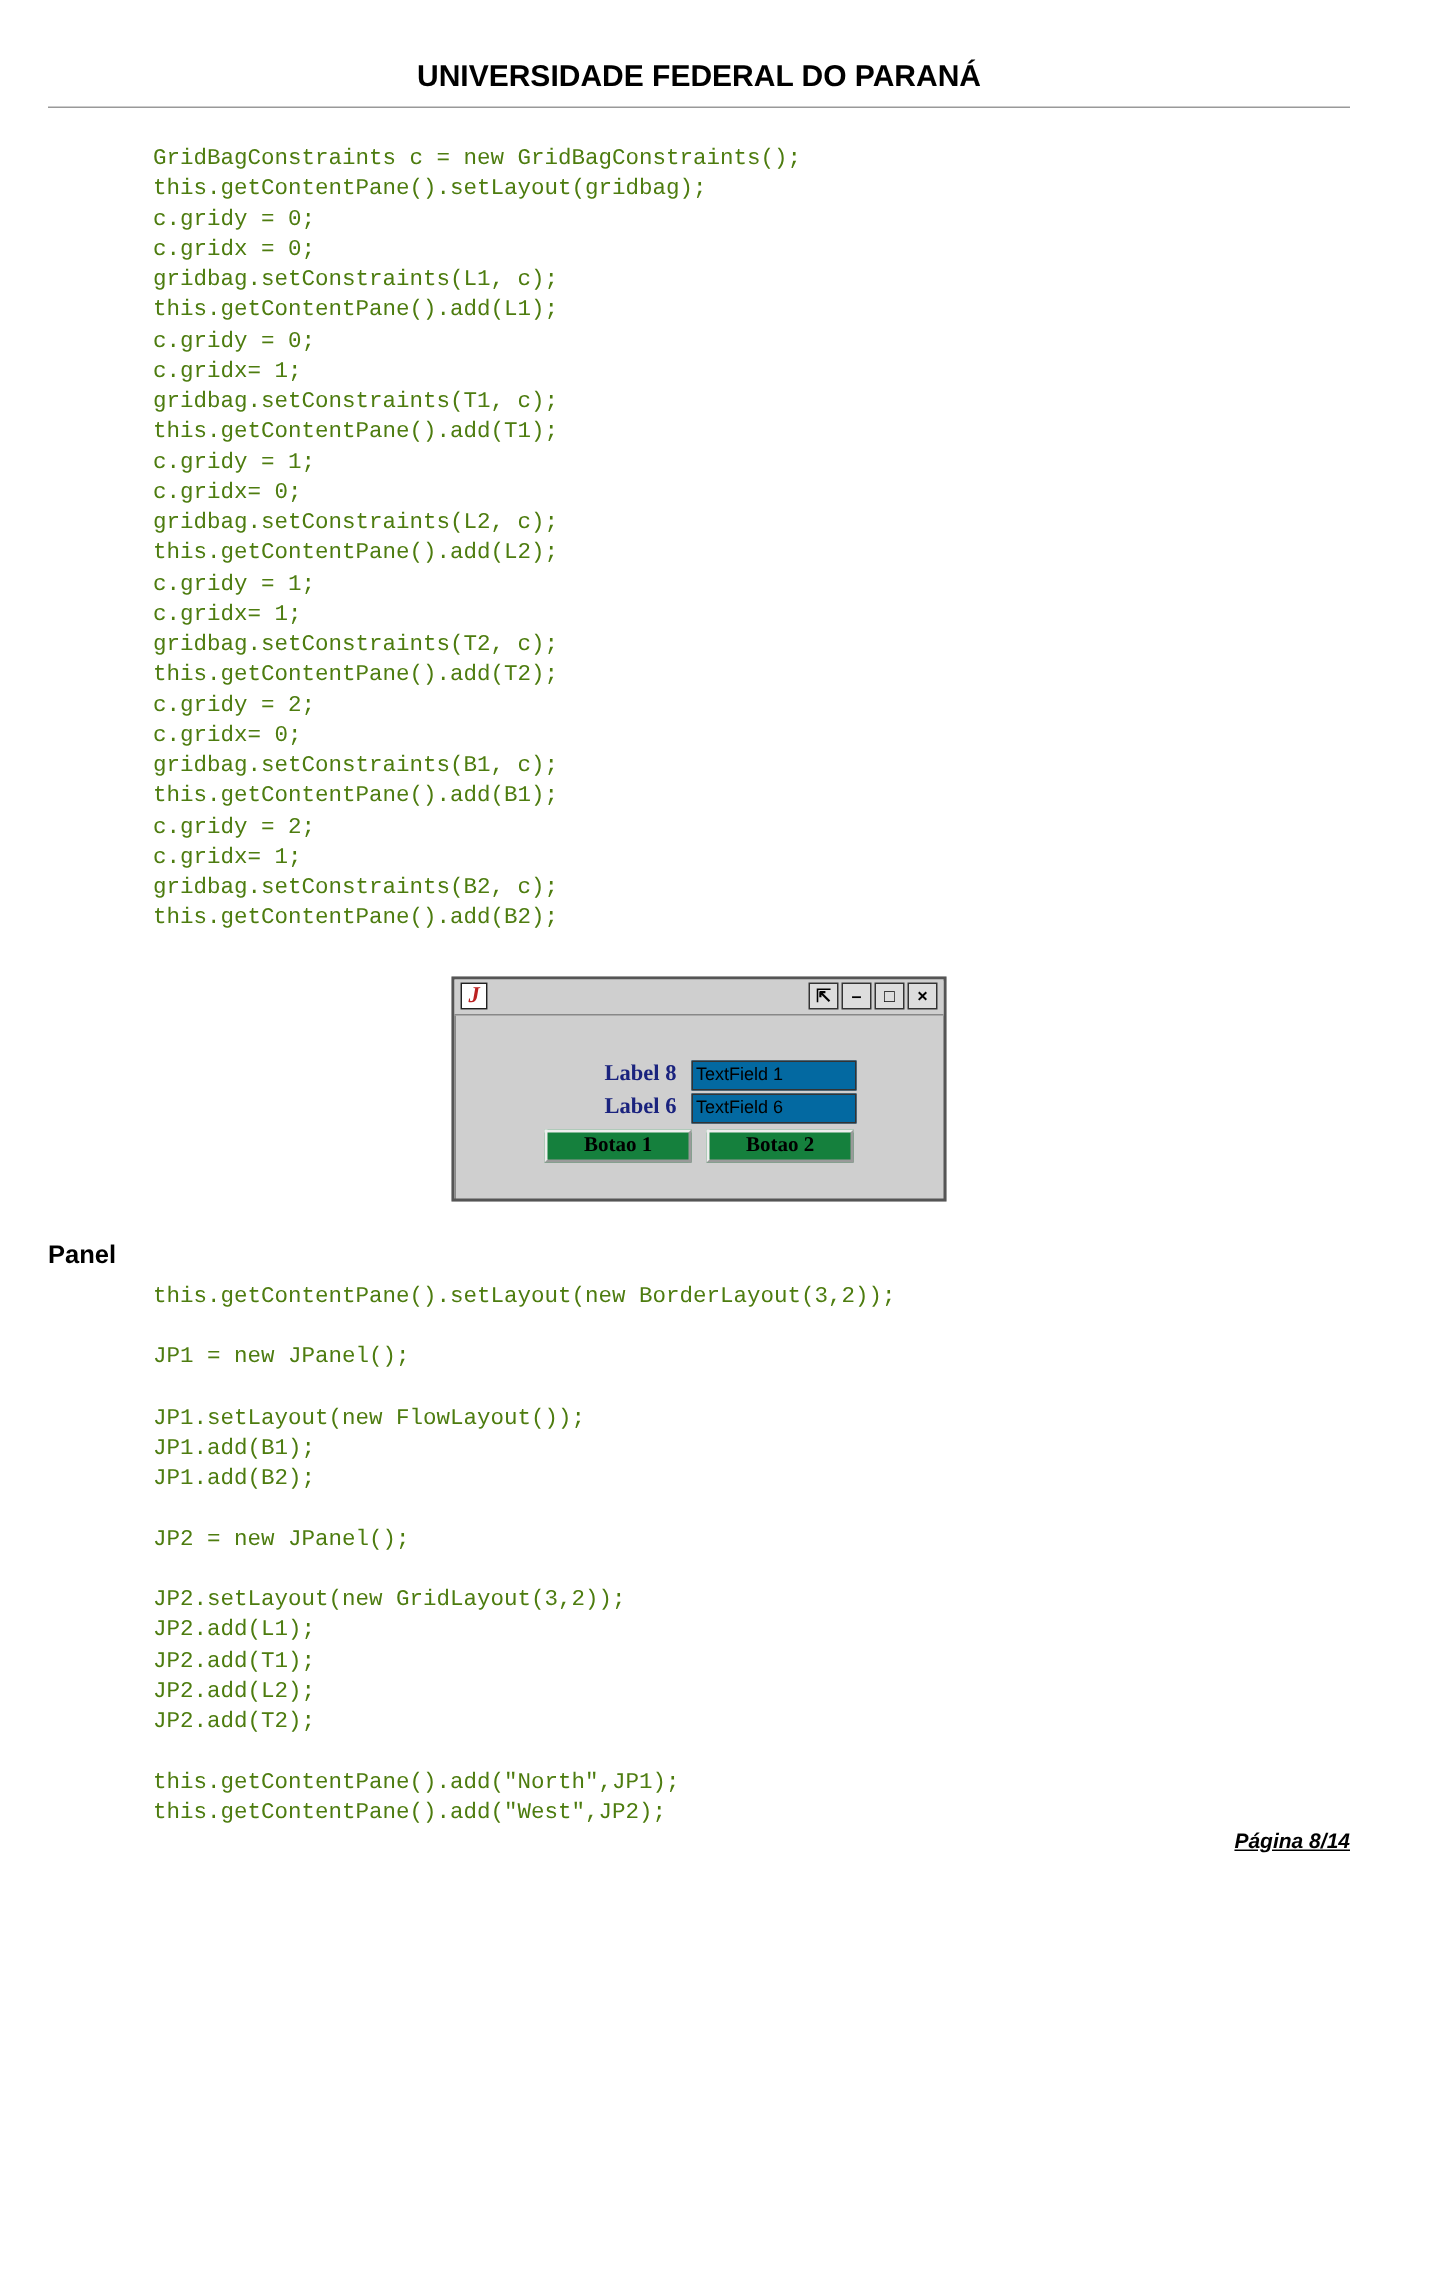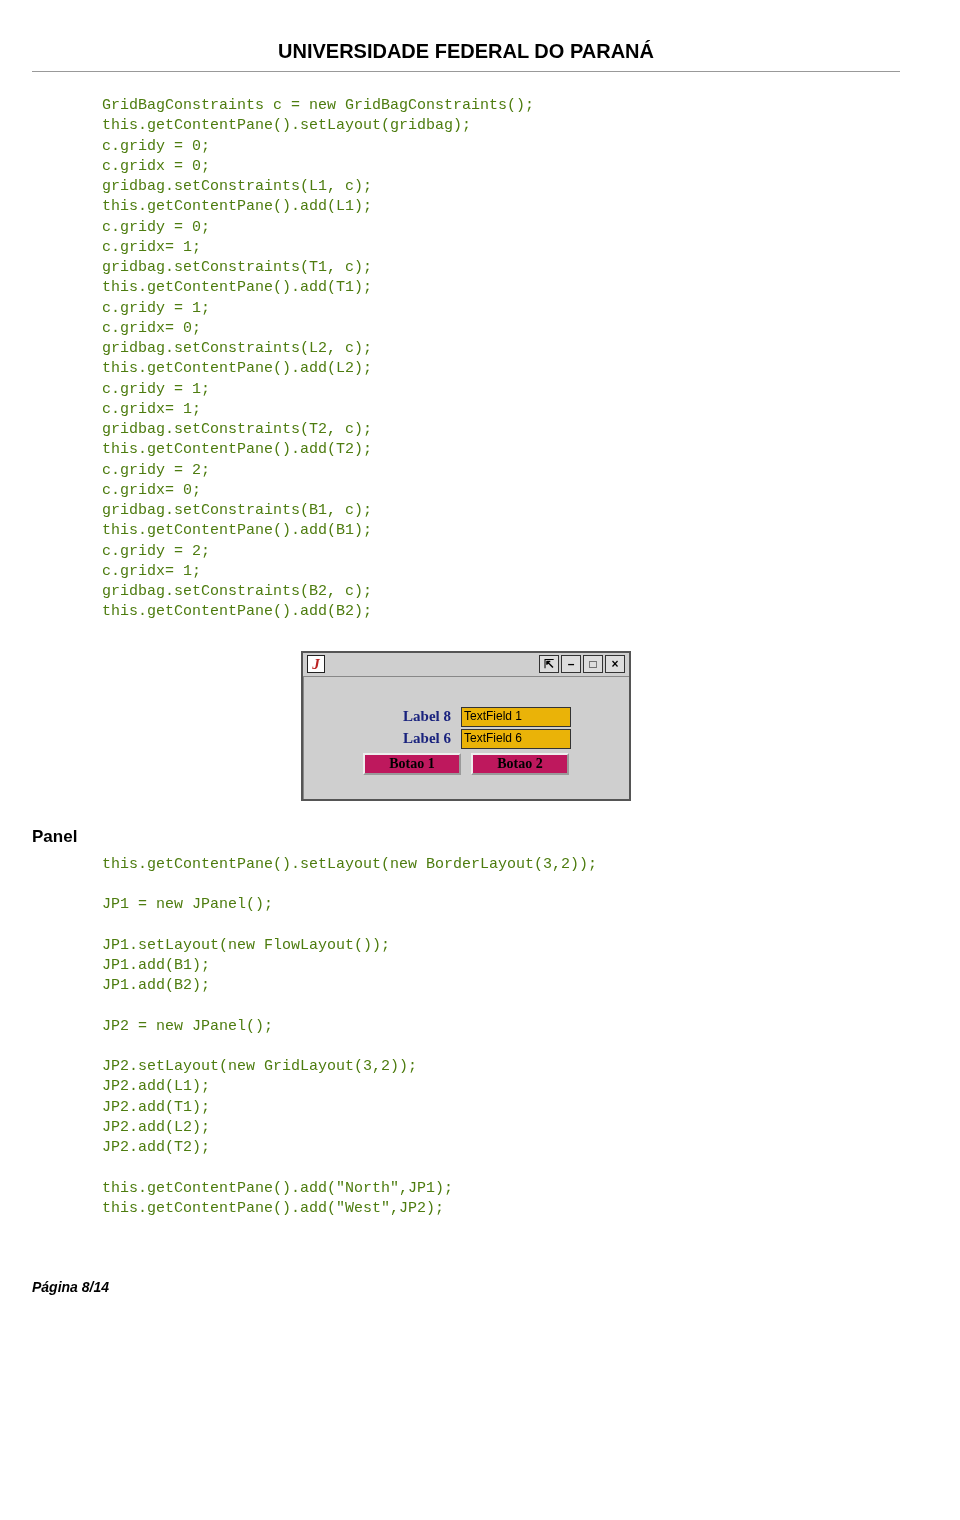--- a/index.html
+++ b/index.html
@@ -96,55 +96,55 @@
     text-align: right;
     font-family: "Times New Roman", serif;
     font-weight: bold;
     color: #1a237e;
     font-size: 15px;
   }
   .txtfield {
     width: 110px;
     height: 20px;
     border: 1px solid #333;
-    background: #eab308;
+    background: #0369a1;
     font-family: Arial, sans-serif;
     font-size: 12px;
     padding: 1px 2px;
     text-align: left;
   }
   .btn {
     display: inline-block;
     width: 98px;
     height: 22px;
     border: 2px outset #eee;
-    background: #be185d;
+    background: #15803d;
     font-family: "Times New Roman", serif;
     font-weight: bold;
     font-size: 14px;
     line-height: 18px;
     text-align: center;
   }
   .section-title {
     font-weight: bold;
     font-size: 17px;
     margin: 26px 0 8px 0;
   }
   .bodytext {
     font-size: 16px;
     text-align: justify;
     line-height: 1.35;
     margin: 0 0 14px 0;
   }
   .footer {
-    text-align: left;
+    text-align: right;
     font-style: italic;
     font-weight: bold;
     font-size: 14px;
-    margin-top: 60px;
+    text-decoration: underline;
   }
 </style>
 </head>
 <body>
 
 <div class="page">
   <div class="header">UNIVERSIDADE FEDERAL DO PARANÁ</div>
   <hr class="rule">
 
   <div class="code">GridBagConstraints c = new GridBagConstraints();

